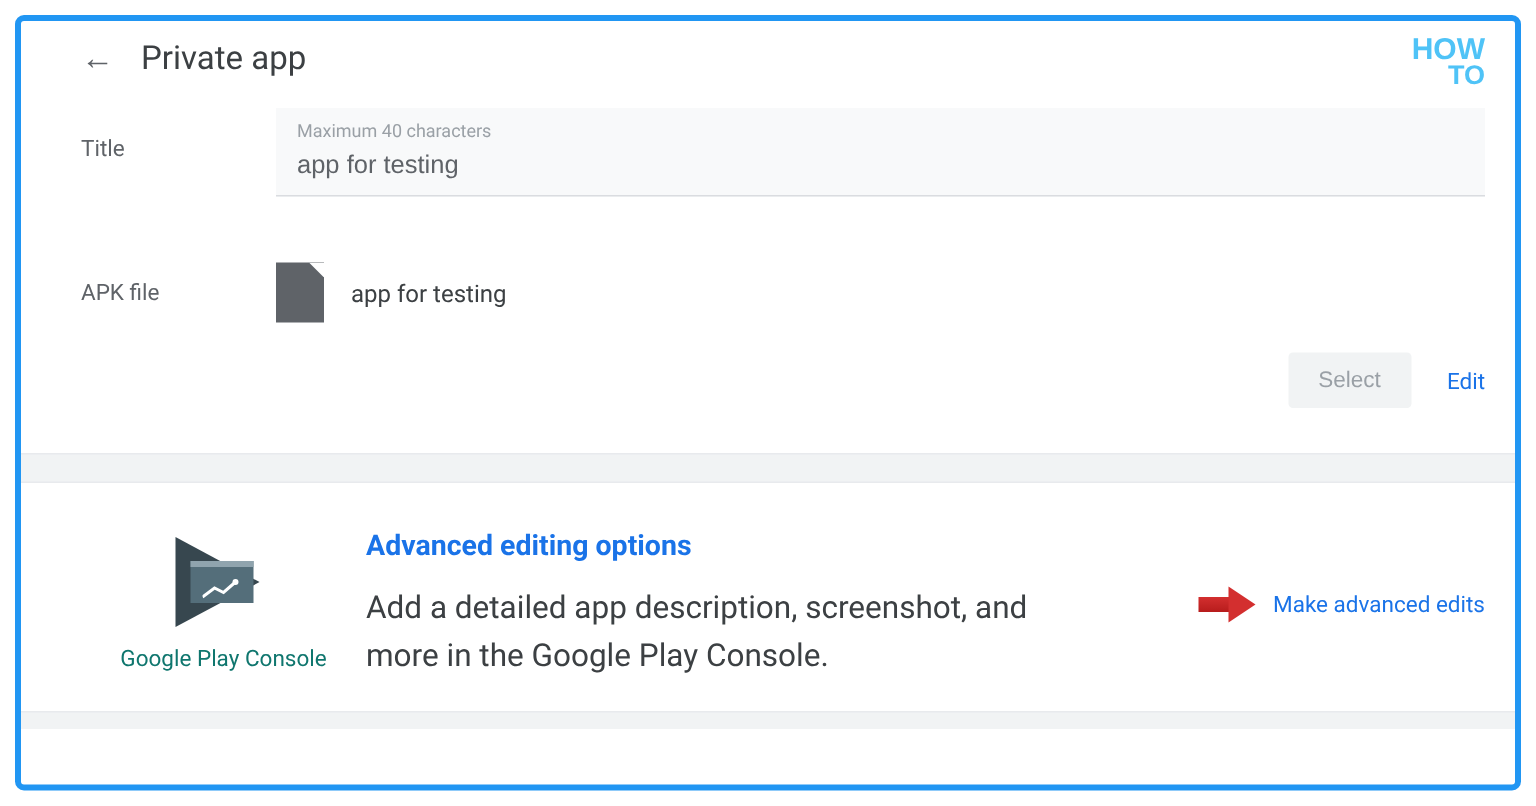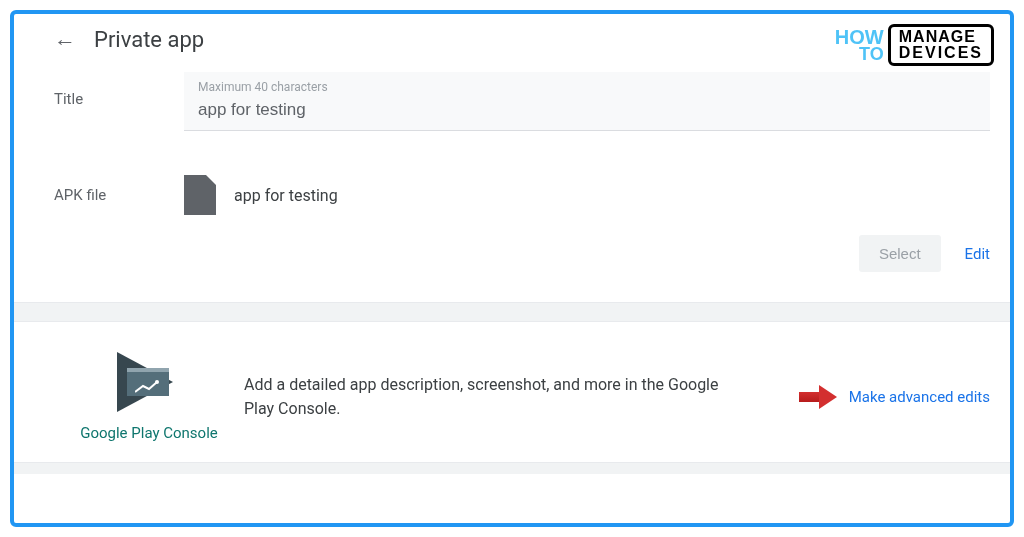--- a/index.html
+++ b/index.html
@@ -225,21 +225,21 @@
       padding-right: 20px;
     }
     .advanced-title {
       color: #1a73e8;
       font-size: 19px;
       font-weight: 700;
       margin-bottom: 16px;
     }
     .advanced-desc {
       color: #3c4043;
-      font-size: 16px;
+      font-size: 21px;
       line-height: 1.5;
       max-width: 480px;
     }
     .advanced-action {
       display: flex;
       align-items: center;
       gap: 10px;
     }
     .red-arrow {
       width: 40px;
@@ -282,24 +282,20 @@
 
   <div class="header-bar">
     <span class="back-arrow">←</span>
     <span class="page-title">Private app</span>
   </div>
 
   <div class="logo-overlay">
     <div class="logo-howto">
       <span class="logo-how">HOW</span>
       <span class="logo-to">TO</span>
-    </div>
-    <div class="logo-manage">
-      <div class="logo-manage-top">MANAGE</div>
-      <div class="logo-manage-bottom">DEVICES</div>
     </div>
   </div>
 
   <div class="main-content">
     <div class="form-row">
       <div class="form-label">Title</div>
       <div class="input-wrapper">
         <div class="input-placeholder-label">Maximum 40 characters</div>
         <input type="text" class="input-field" value="app for testing" style="">
       </div>
@@ -325,20 +321,21 @@
         <div class="play-triangle"></div>
         <div class="rect-overlay"></div>
         <svg class="chart-line" viewBox="0 0 28 14">
           <polyline points="0,12 8,6 14,9 22,2" stroke="#fff" stroke-width="2" fill="none"></polyline>
           <circle cx="22" cy="2" r="2" fill="#fff"></circle>
         </svg>
       </div>
       <div class="console-text">Google Play Console</div>
     </div>
     <div class="advanced-text">
+      <div class="advanced-title">Advanced editing options</div>
       <div class="advanced-desc">Add a detailed app description, screenshot, and more in the Google Play Console.</div>
     </div>
     <div class="advanced-action">
       <div class="red-arrow">
         <div class="red-arrow-shaft"></div>
         <div class="red-arrow-head"></div>
       </div>
       <span class="make-edits-link">Make advanced edits</span>
     </div>
   </div>

